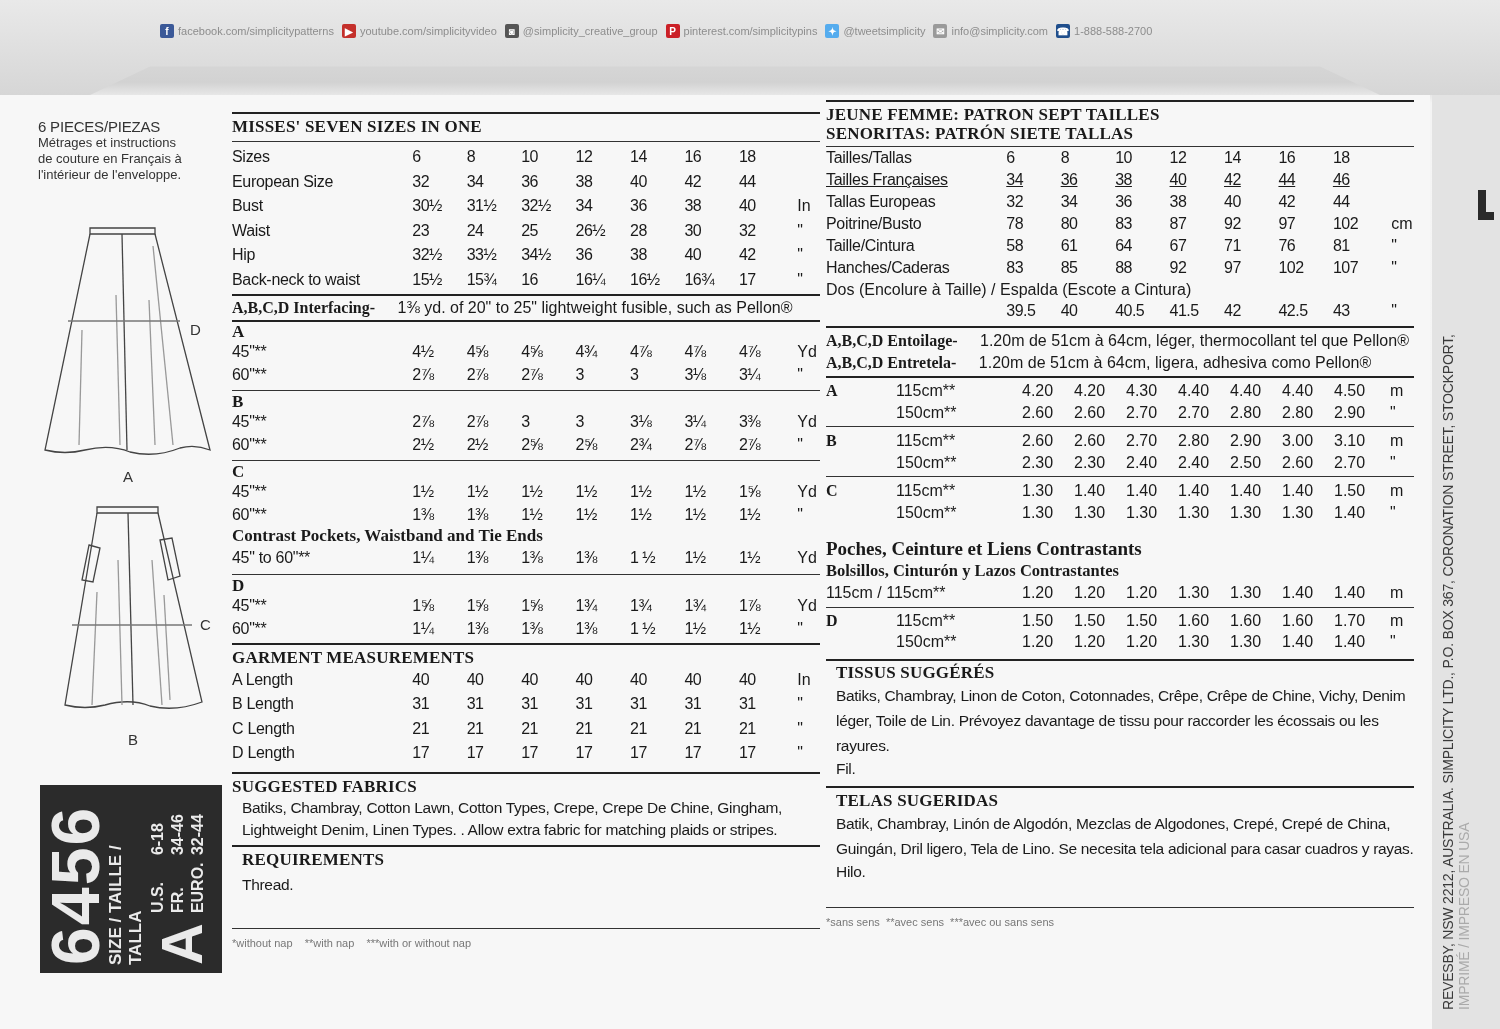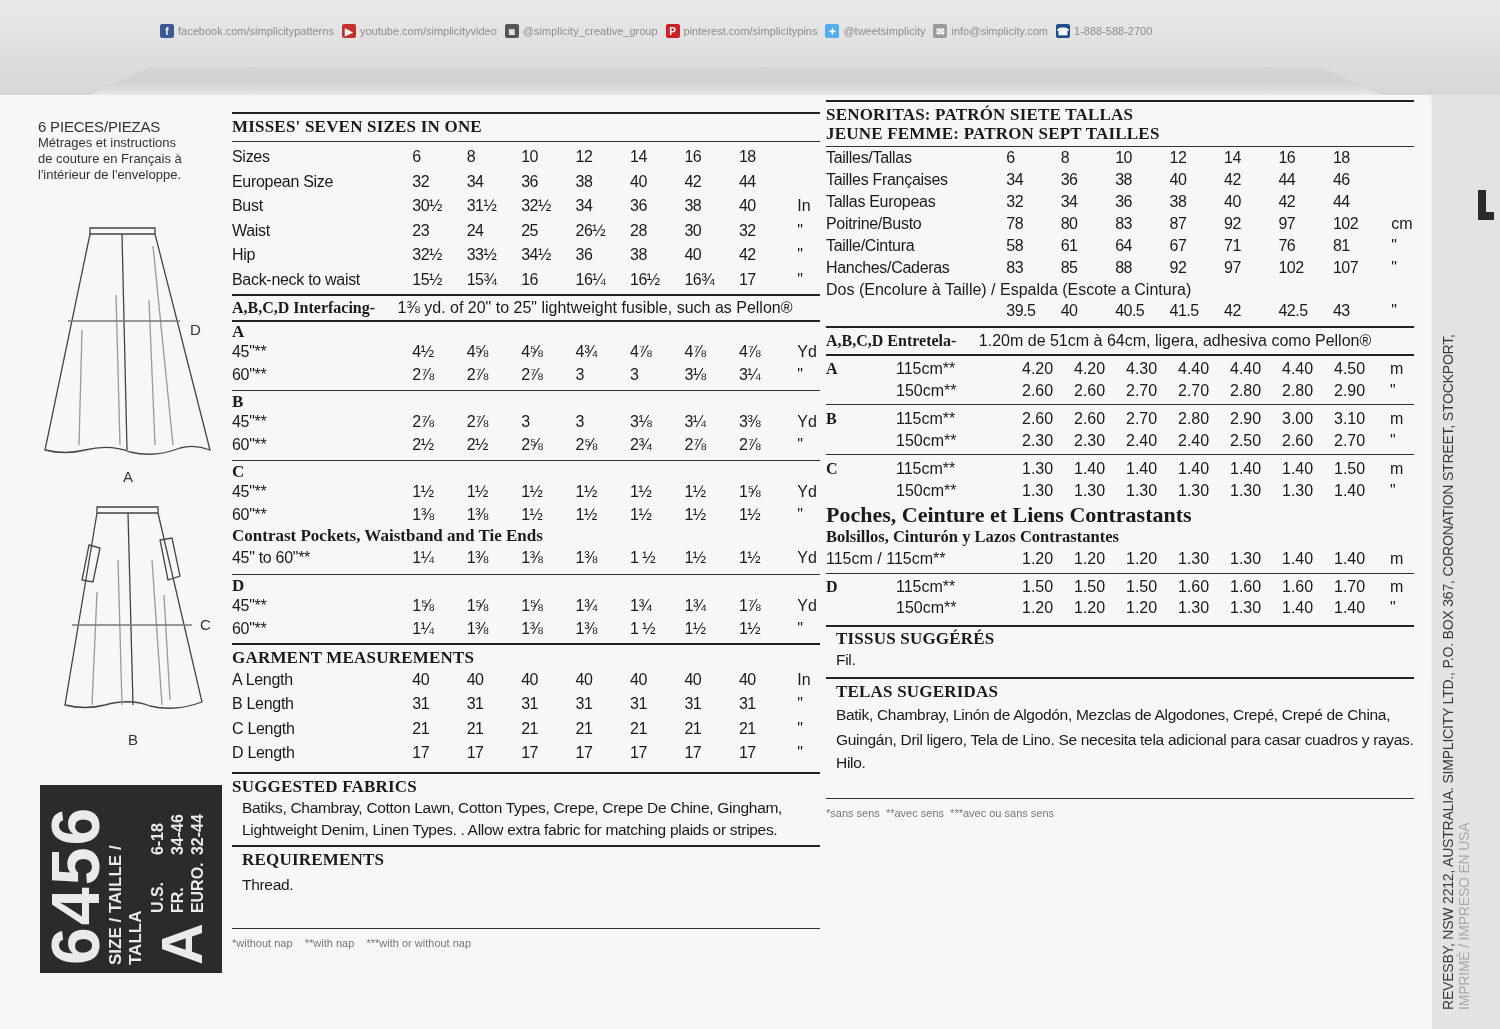--- a/index.html
+++ b/index.html
@@ -388,36 +388,36 @@
   <div class="para" style="padding-left:10px">Batiks, Chambray, Cotton Lawn, Cotton Types, Crepe, Crepe De Chine, Gingham, Lightweight Denim, Linen Types. . Allow extra fabric for matching plaids or stripes.</div>
   <div class="sec-rule" style="margin:4px 0 3px"></div>
   <div class="serif h-big" style="padding-left:10px">REQUIREMENTS</div>
   <div class="para" style="padding-left:10px;margin-top:4px">Thread.</div>
   <div class="thin-rule" style="margin-top:32px"></div>
   <div class="foot" style="white-space:pre">*without nap    **with nap    ***with or without nap</div>
 </div>
 
 <div class="panel-fr">
   <div class="sec-rule" style="margin-bottom:3px"></div>
+  <div class="serif h-big" style="line-height:19px">JEUNE FEMME: PATRON SEPT TAILLES</div>
   <div class="serif h-big" style="line-height:19px">SENORITAS: PATRÓN SIETE TALLAS</div>
-  <div class="serif h-big" style="line-height:19px">JEUNE FEMME: PATRON SEPT TAILLES</div>
   <div class="thin-rule" style="margin:3px 0 0"></div>
   <div id="fr-body">
       <div class="row" style="line-height: 22px;">
         <span class="lbl">Tailles/Tallas</span>
         <span class="v">6</span>
         <span class="v">8</span>
         <span class="v">10</span>
         <span class="v">12</span>
         <span class="v">14</span>
         <span class="v">16</span>
         <span class="v">18</span>
         <span class="u"></span>
       </div>
-      <div class="row" style="line-height: 22px;">
+      <div class="row" style="line-height: 22px; text-decoration: underline;">
         <span class="lbl">Tailles Françaises</span>
         <span class="v">34</span>
         <span class="v">36</span>
         <span class="v">38</span>
         <span class="v">40</span>
         <span class="v">42</span>
         <span class="v">44</span>
         <span class="v">46</span>
         <span class="u"></span>
       </div>
@@ -476,20 +476,21 @@
         <span class="v">40</span>
         <span class="v">40.5</span>
         <span class="v">41.5</span>
         <span class="v">42</span>
         <span class="v">42.5</span>
         <span class="v">43</span>
         <span class="u">"</span>
       </div>
     </div>
   <div class="sec-rule" style="margin:4px 0 2px"></div>
+  <div class="row" style="line-height:22px"><span class="serif">A,B,C,D Entoilage-</span>&nbsp;<span>1.20m de 51cm à 64cm, léger, thermocollant tel que Pellon®</span></div>
   <div class="row" style="line-height:22px"><span class="serif">A,B,C,D Entretela-</span>&nbsp;<span>1.20m de 51cm à 64cm, ligera, adhesiva como Pellon®</span></div>
   <div class="sec-rule" style="margin:2px 0 2px"></div>
   <div id="fr-yardage">
       <div class="fr-row2">
         <span class="l1 serif">A</span>
         <span class="l2">115cm**</span>
         <span class="v">4.20</span>
         <span class="v">4.20</span>
         <span class="v">4.30</span>
         <span class="v">4.40</span>
@@ -554,21 +555,21 @@
         <span class="v">1.30</span>
         <span class="v">1.30</span>
         <span class="v">1.30</span>
         <span class="v">1.30</span>
         <span class="v">1.30</span>
         <span class="v">1.30</span>
         <span class="v">1.40</span>
         <span class="u">"</span>
       </div>
     </div>
-  <div class="serif" style="font-size:22px;line-height:22px;margin-top:3px">Poches, Ceinture et Liens Contrastants</div>
+  <div class="serif" style="font-size:19px;line-height:22px;margin-top:15px">Poches, Ceinture et Liens Contrastants</div>
   <div class="serif" style="font-size:16.5px;line-height:22px">Bolsillos, Cinturón y Lazos Contrastantes</div>
   <div id="fr-contrast">
       <div class="fr-row2">
         <span style="width: 196px;">115cm / 115cm**</span>
         <span class="v">1.20</span>
         <span class="v">1.20</span>
         <span class="v">1.20</span>
         <span class="v">1.30</span>
         <span class="v">1.30</span>
         <span class="v">1.40</span>
@@ -598,20 +599,21 @@
         <span class="v">1.20</span>
         <span class="v">1.30</span>
         <span class="v">1.30</span>
         <span class="v">1.40</span>
         <span class="v">1.40</span>
         <span class="u">"</span>
       </div>
     </div>
   <div class="sec-rule" style="margin:6px 0 2px"></div>
   <div class="serif h-big" style="padding-left:10px">TISSUS SUGGÉRÉS</div>
+  <div class="para" style="padding-left:10px;line-height:25px">Batiks, Chambray, Linon de Coton, Cotonnades, Crêpe, Crêpe de Chine, Vichy, Denim léger, Toile de Lin. Prévoyez davantage de tissu pour raccorder les écossais ou les rayures.</div>
   <div class="para" style="padding-left:10px">Fil.</div>
   <div class="sec-rule" style="margin:6px 0 3px"></div>
   <div class="serif h-big" style="padding-left:10px">TELAS SUGERIDAS</div>
   <div class="para" style="padding-left:10px;line-height:25px">Batik, Chambray, Linón de Algodón, Mezclas de Algodones, Crepé, Crepé de China, Guingán, Dril ligero, Tela de Lino. Se necesita tela adicional para casar cuadros y rayas.</div>
   <div class="para" style="padding-left:10px">Hilo.</div>
   <div class="thin-rule" style="margin-top:24px"></div>
   <div class="foot" style="white-space:pre">*sans sens  **avec sens  ***avec ou sans sens</div>
 </div>
 
 <div class="side-strip"></div>

